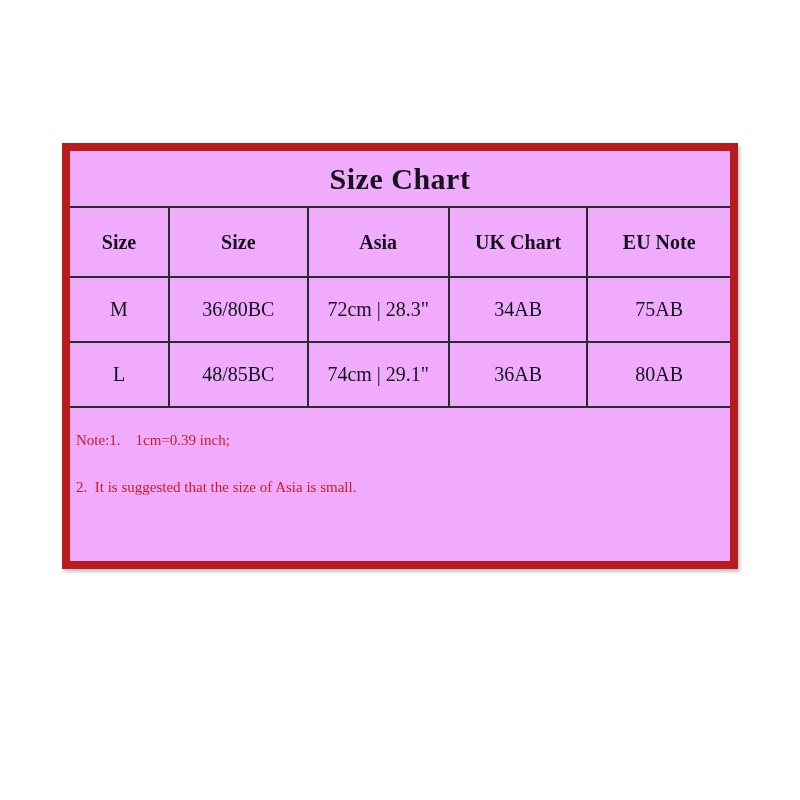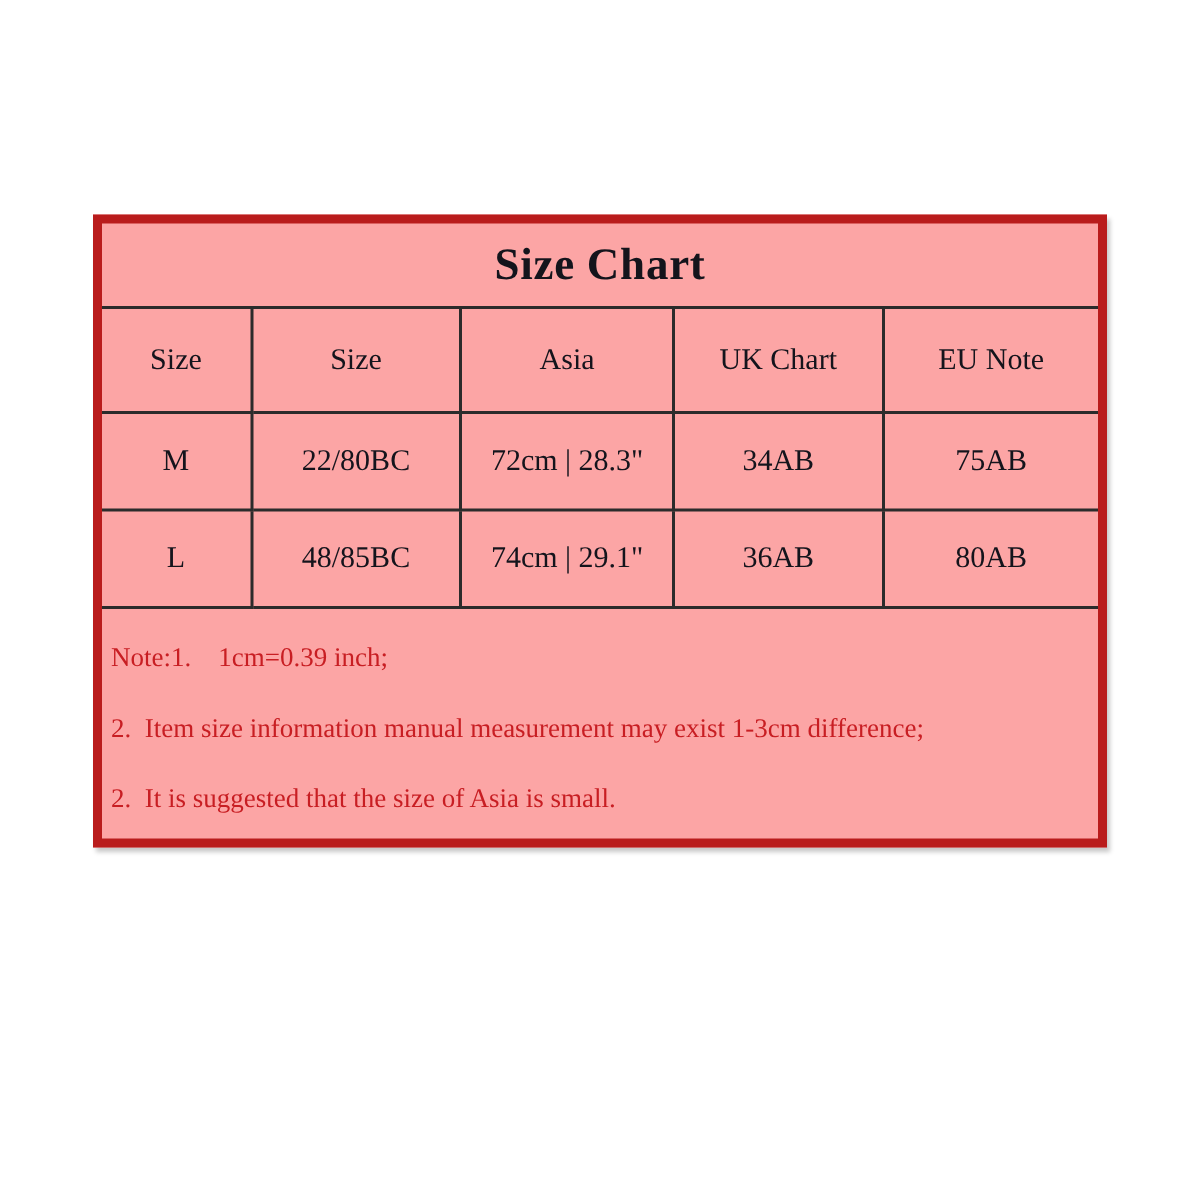--- a/index.html
+++ b/index.html
@@ -16,22 +16,22 @@
     height: 800px;
     background: #ffffff;
     overflow: hidden;
   }
   .chart-box {
     position: absolute;
     left: 62px;
     top: 143px;
     width: 676px;
     box-sizing: border-box;
-    border: 6px solid #b91c1c;
-    background: #fca5a5;
+    border: 8px solid #b91c1c;
+    background: #f0abfc;
     box-shadow: 2px 3px 3px rgba(0,0,0,0.22);
   }
   .title-row {
     height: 55px;
     line-height: 55px;
     text-align: center;
     font-size: 30px;
     font-weight: bold;
     color: #14141c;
     border-bottom: 2px solid #2b2b2b;
@@ -46,40 +46,40 @@
   table.size-table td {
     border: 2px solid #2b2b2b;
     text-align: center;
     vertical-align: middle;
     color: #14141c;
     font-size: 20px;
     padding: 0;
     overflow: hidden;
   }
   table.size-table th {
-    font-weight: normal;
+    font-weight: bold;
     height: 68px;
   }
   table.size-table td {
     font-weight: normal;
     height: 63px;
   }
   
   table.size-table tr > *:first-child { border-left: none; }
   table.size-table tr > *:last-child  { border-right: none; }
   table.size-table thead th { border-top: none; }
   .notes {
     box-sizing: border-box;
     height: 153px;
     padding: 9px 4px 0 6px;
     text-align: left;
   }
   .note {
     white-space: pre;
-    font-size: 18px;
+    font-size: 15px;
     line-height: 47px;
     color: #c81e23;
   }
 </style>
 </head>
 <body>
 
 <div class="canvas">
   <div class="chart-box">
 
@@ -98,35 +98,34 @@
           <th>Size</th>
           <th>Size</th>
           <th>Asia</th>
           <th>UK Chart</th>
           <th>EU Note</th>
         </tr>
       </thead>
       <tbody>
         <tr>
           <td>M</td>
-          <td>22/80BC</td>
+          <td>36/80BC</td>
           <td>72cm | 28.3"</td>
           <td>34AB</td>
           <td>75AB</td>
         </tr>
         <tr>
           <td>L</td>
           <td>48/85BC</td>
           <td>74cm | 29.1"</td>
           <td>36AB</td>
           <td>80AB</td>
         </tr>
       </tbody>
     </table>
 
     <div class="notes">
       <div class="note">Note:1.    1cm=0.39 inch;</div>
-      <div class="note">2.  Item size information manual measurement may exist 1-3cm difference;</div>
       <div class="note">2.  It is suggested that the size of Asia is small.</div>
     </div>
 
   </div>
 </div>
 
 </body></html>

